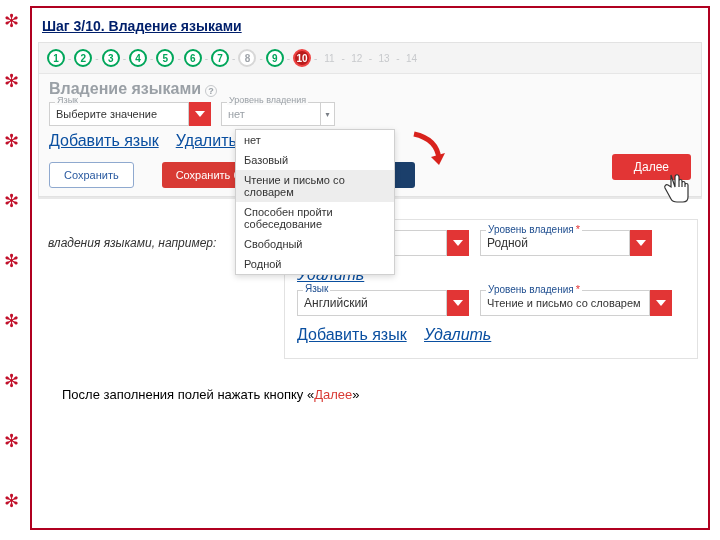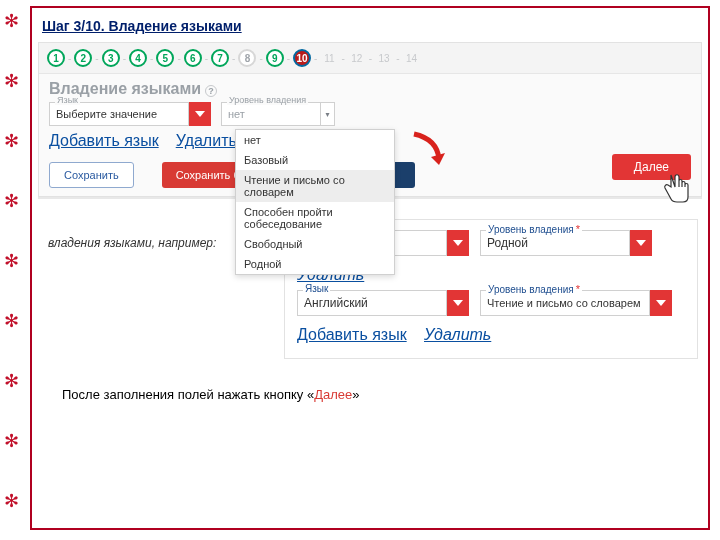--- a/index.html
+++ b/index.html
@@ -9,21 +9,21 @@
   .deco-left .flake { position: absolute; left: 4px; color: #c1102a; font-size: 18px; }
   .title { color: #001f6b; font-weight: bold; font-size: 14px; text-decoration: underline; margin: 2px 0 8px 4px; }
 
   .panel1 { border: 1px solid #e2e2e2; background: #fafafa; font-size: 11px; position: relative; }
   .bottom-fade { height: 2px; background: #e8e8e8; }
 
   .steps { display: flex; align-items: center; gap: 3px; padding: 6px 8px; background: #f4f4f4; border-bottom: 1px solid #e6e6e6; }
   .step { width: 18px; height: 18px; border-radius: 50%; display: flex; align-items: center; justify-content: center; font-size: 10px; font-weight: bold; background: #fff; }
   .step.done { border: 2px solid #00a65a; color: #00a65a; }
   .step.todo { border: 2px solid #d7d7d7; color: #9fa4aa; }
-  .step.current { background: #b91c1c; border: 2px solid #0369a1; color: #fff; }
+  .step.current { background: #b91c1c; border: 2px solid #ef4444; color: #fff; }
   .step.future { border: none; color: #c7c9cc; background: transparent; font-weight: normal; }
   .dash { color: #c7c9cc; font-size: 10px; }
 
   .sec-title { color: #9aa0a6; font-weight: bold; font-size: 16px; padding: 6px 10px 4px 10px; }
   .qmark { display: inline-block; width: 12px; height: 12px; border-radius: 50%; border: 1px solid #c7c9cc; color: #9aa0a6; font-size: 9px; text-align: center; line-height: 11px; margin-left: 4px; }
 
   .row1 { display: flex; gap: 10px; padding: 0 10px 4px 10px; position: relative; }
   .fieldset { position: relative; display: flex; align-items: center; }
   .fieldset .label { position: absolute; top: -7px; left: 6px; font-size: 9px; color: #9aa0a6; background: #fafafa; padding: 0 2px; }
   .select-box { height: 24px; border: 1px solid #d0d0d0; background: #fff; display: flex; align-items: center; padding: 0 6px; font-size: 11px; color: #333; }

